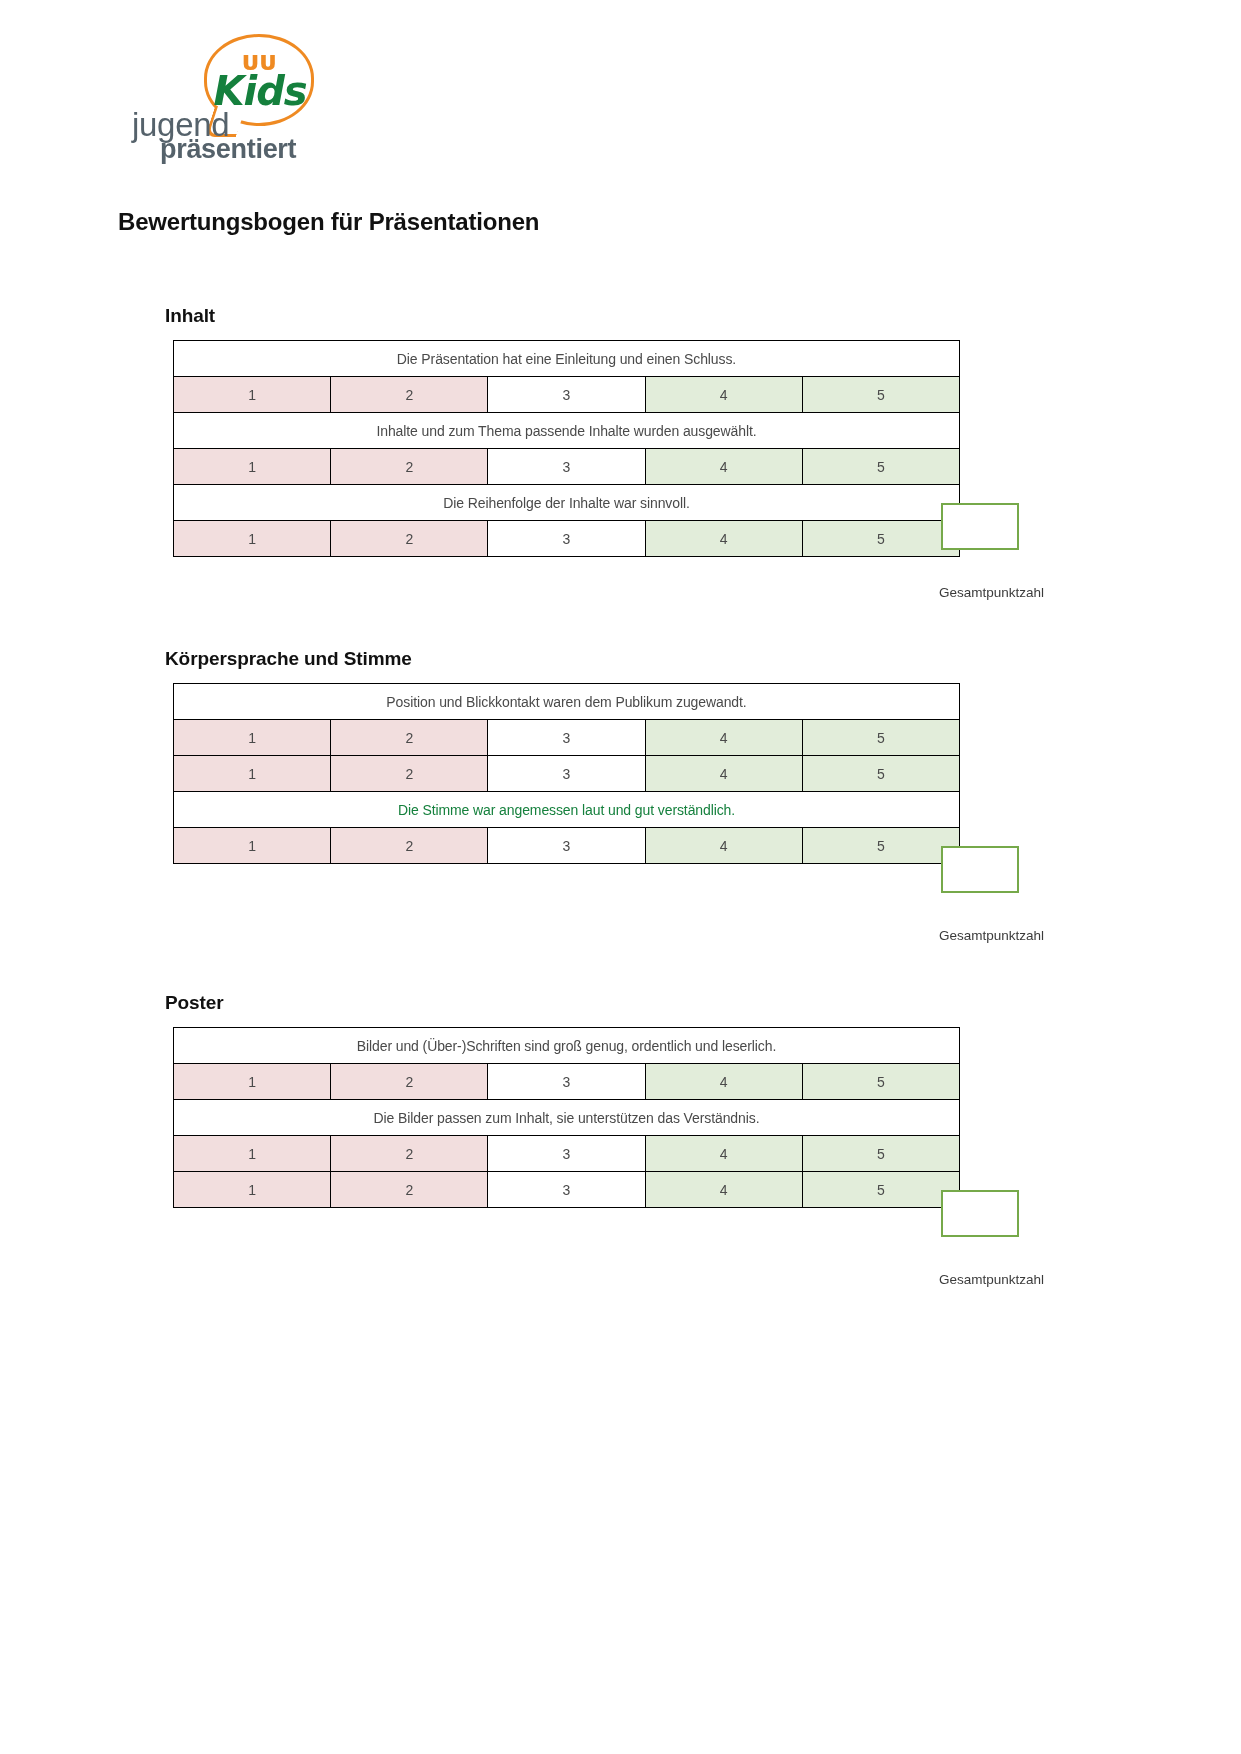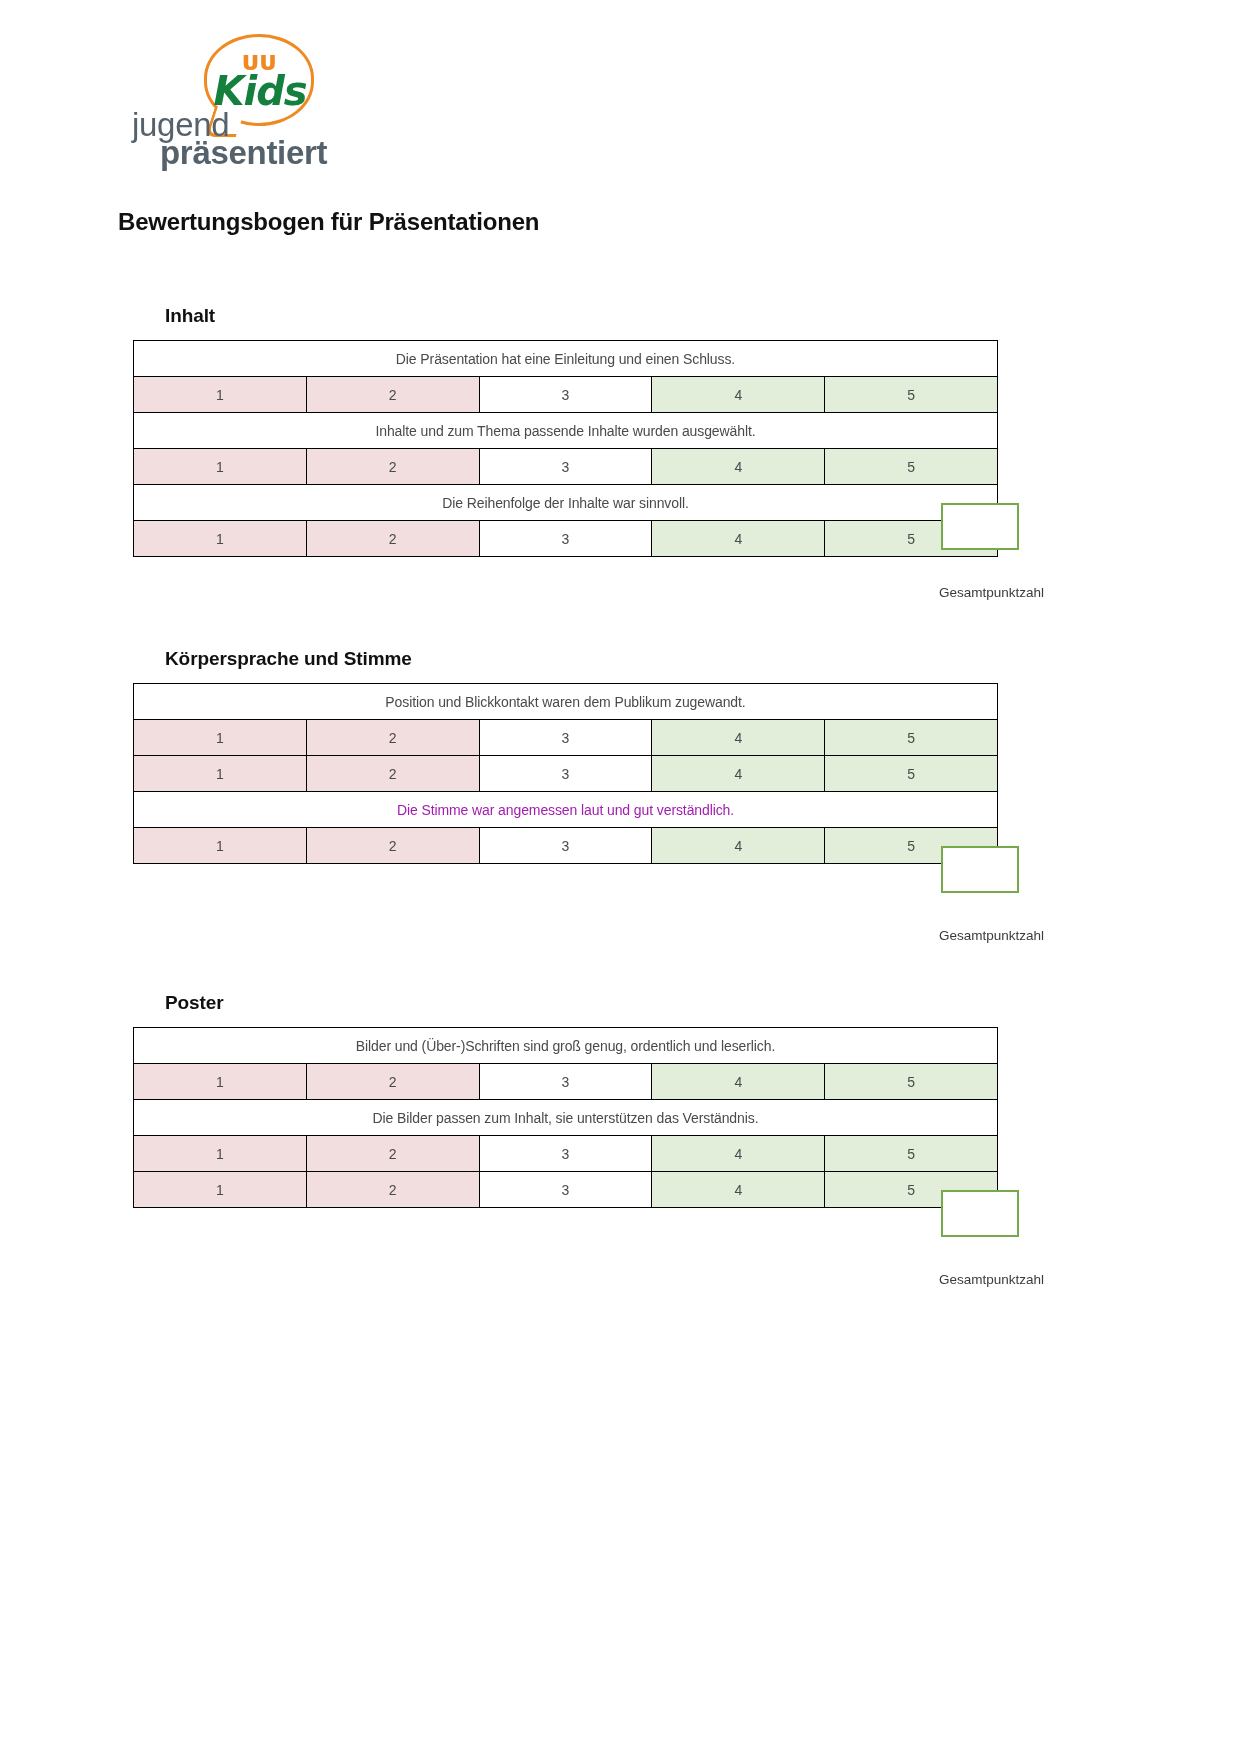--- a/index.html
+++ b/index.html
@@ -80,21 +80,21 @@
     top: 72px;
     font-size: 33px;
     color: #55626b;
     font-family: "Liberation Sans", sans-serif;
     letter-spacing: -0.3px;
   }
   .logo-praesentiert {
     position: absolute;
     left: 28px;
     top: 100px;
-    font-size: 33px;
+    font-size: 27px;
     font-weight: bold;
     color: #55626b;
     font-family: "Liberation Sans", sans-serif;
     letter-spacing: -0.3px;
   }
 
   
   .doc-title {
     position: absolute;
     left: 118px;
@@ -123,39 +123,40 @@
     letter-spacing: -0.1px;
     margin-left: 32px;
   }
 
   .section-body {
     position: relative;
   }
 
   table.rating-table {
     border-collapse: collapse;
-    width: 865px;
+    width: 787px;
     table-layout: fixed;
+    margin-left: 40px;
   }
   table.rating-table td {
     border: 1px solid #000000;
     height: 35px;
     text-align: center;
     vertical-align: middle;
     font-size: 14px;
     color: #4a4a4a;
     padding: 0;
   }
   td.statement {
     font-size: 14.5px;
     color: #3b3b3b;
     letter-spacing: -0.1px;
   }
   td.statement.muted {
-    color: #a21caf;
+    color: #15803d;
   }
   td.scale-low  { background: #f2dede; color: #7b6a6a; }
   td.scale-mid  { background: #ffffff; color: #8a8a8a; }
   td.scale-high { background: #e2edda; color: #6f7d68; }
 
   
   .total-box {
     position: absolute;
     width: 78px;
     height: 47px;

